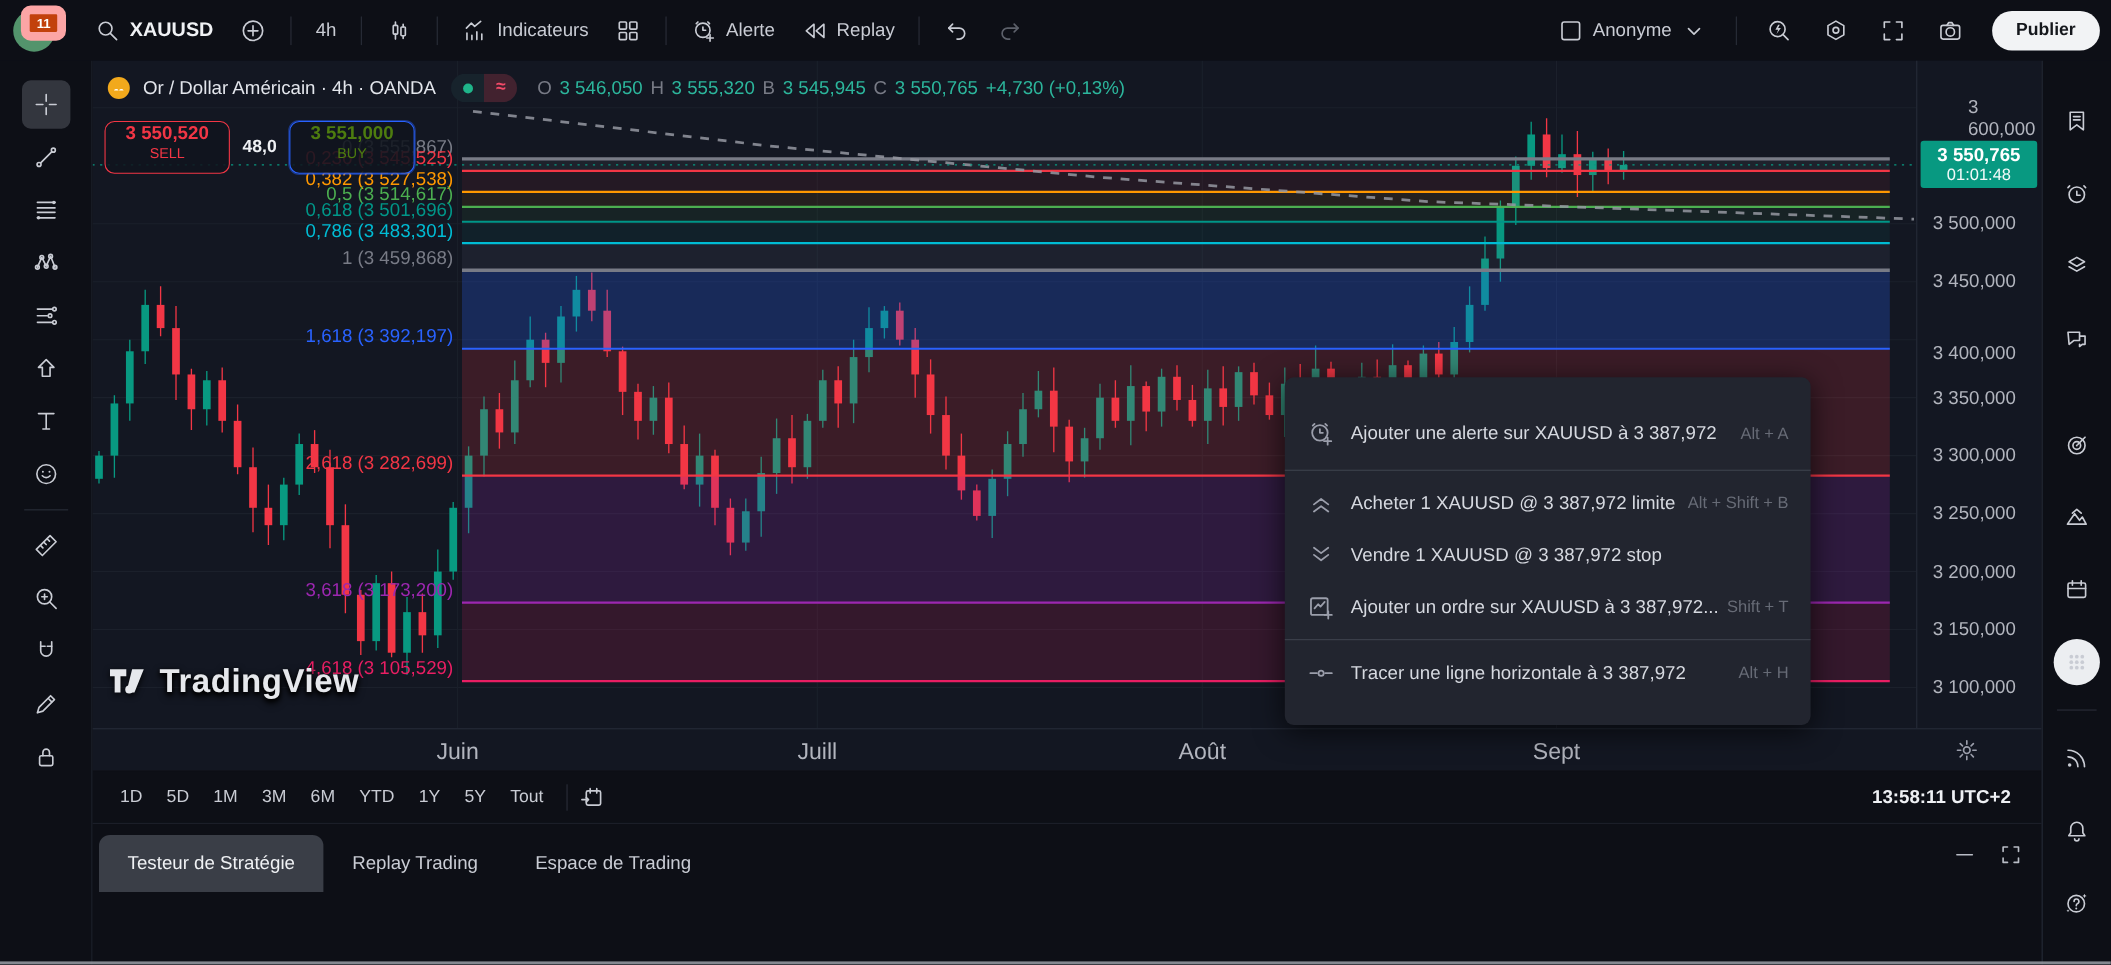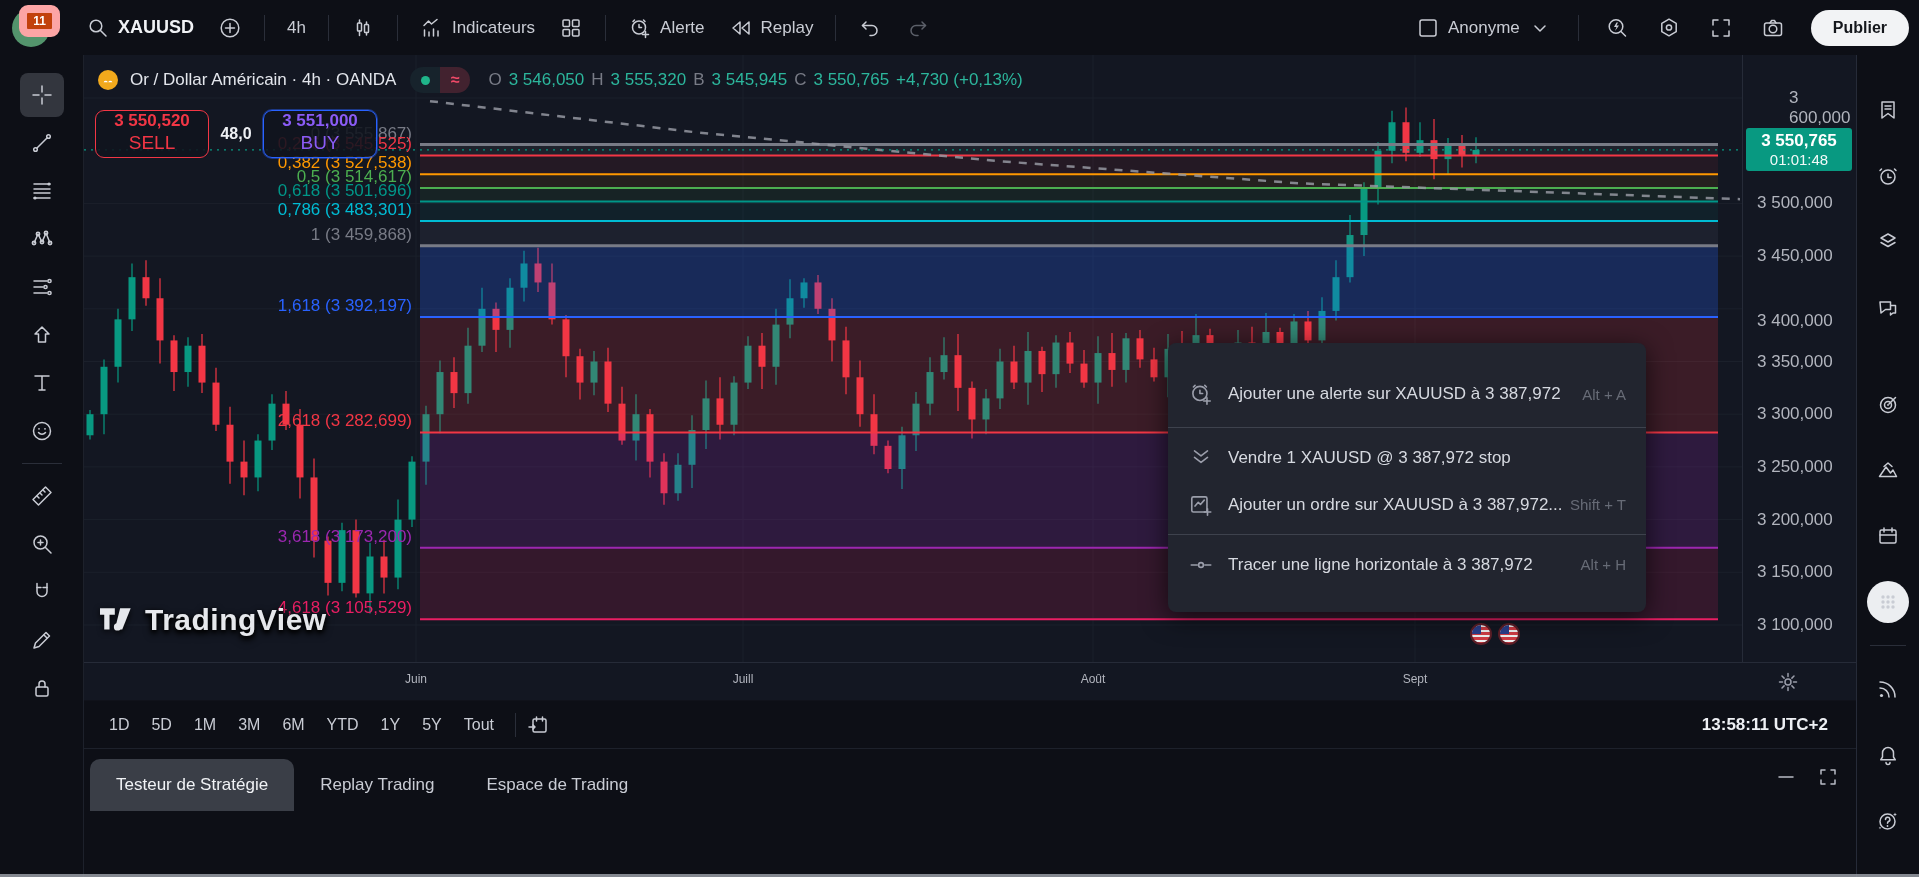--- a/index.html
+++ b/index.html
@@ -36,23 +36,23 @@
   .pill-l { width:30px; background:#17232c; display:flex; align-items:center; justify-content:center; }
   .pill-l .dot { width:9px; height:9px; border-radius:50%; background:#1fb58a; }
   .pill-r { width:30px; background:#42222f; color:#f24a68; font-size:16px; font-weight:bold; display:flex; align-items:center; justify-content:center; }
   .ohlc { display:flex; align-items:center; gap:7px; margin-left:8px; font-size:17px; }
   .ohlc .k { color:#787b86; }
   .ohlc .v { color:#2cb69c; }
 
   .order-panel { position:absolute; left:11px; top:55px; z-index:5; display:flex; align-items:center; }
   .ord-box { width:114px; height:48px; border-radius:9px; background:rgba(16,20,30,0.88); display:flex; flex-direction:column; align-items:center; cursor:pointer; }
   .ord-sell { border:1px solid #f23645; color:#f23645; }
-  .ord-buy  { border:1px solid #2962ff; color:#8b5cf6; box-shadow:0 0 0 1px rgba(41,98,255,0.45); }
+  .ord-buy  { border:1px solid #2962ff; color:#4d7c0f; box-shadow:0 0 0 1px rgba(41,98,255,0.45); }
   .ord-price { font-size:17px; font-weight:bold; }
-  .ord-side { font-size:19px; margin-top:1px; }
+  .ord-side { font-size:13px; margin-top:1px; }
   .spread { width:54px; text-align:center; color:#eef0f4; font-size:16px; font-weight:bold; }
 
   .fib-label { position:absolute; width:270px; text-align:right; font-size:17px; z-index:2; white-space:nowrap; }
 
   .watermark { position:absolute; left:16px; top:548px; z-index:3; display:flex; align-items:center; gap:9px; filter:drop-shadow(0 2px 3px rgba(0,0,0,0.9)); }
   .watermark .wm-text { color:#e6e8ec; font-size:30px; font-weight:bold; letter-spacing:0.5px; text-shadow:0 2px 4px #000; }
 
   .flag { position:absolute; width:22px; height:22px; border-radius:50%; border:2px solid #5e1f28; background:repeating-linear-gradient(180deg,#f2f2f2 0 2.5px,#d23c44 2.5px 5px); overflow:hidden; z-index:2; }
   .flag .canton { position:absolute; left:0; top:0; width:9px; height:9px; background:#2b3f8c; }
 
@@ -67,21 +67,21 @@
 
   
   .price-axis { position:absolute; left:1658px; top:0; width:114px; height:607px; background:#131722; border-left:1px solid #262b38; z-index:4; }
   .tick { position:absolute; left:14px; color:#b2b5be; font-size:17px; }
   .cur-price { position:absolute; left:3px; width:106px; border-radius:3px; text-align:center; color:#fff; padding:3px 0; z-index:5; }
   .cur-price .p { font-size:17px; font-weight:bold; }
   .cur-price .cd { font-size:15px; opacity:0.95; }
 
   
   .time-axis { position:absolute; left:0; top:607px; width:1772px; height:38px; background:#131722; border-top:1px solid #262b38; z-index:4; }
-  .month { position:absolute; top:9px; width:60px; margin-left:-30px; text-align:center; color:#b2b5be; font-size:12px; cursor:ew-resize; }
+  .month { position:absolute; top:9px; width:60px; margin-left:-30px; text-align:center; color:#b2b5be; font-size:21px; cursor:ew-resize; }
   .axis-gear { position:absolute; left:1692px; top:7px; color:#9b9eab; cursor:pointer; }
 
   
   .tf-bar { position:absolute; left:84px; top:700px; width:1772px; height:48px; background:#0d0f16; border-top:1px solid #10121a; display:flex; align-items:center; padding:0 14px; z-index:10; }
   .tf-btn { color:#c9ccd4; font-size:16px; padding:6px 11px; border-radius:6px; background:none; border:none; cursor:pointer; font-family:inherit; }
   .tf-div { width:1px; height:24px; background:#2a2e39; margin:0 10px; }
   .clock { margin-left:auto; color:#eef0f4; font-size:17px; font-weight:bold; padding-right:14px; cursor:pointer; }
 
   
   .panel { position:absolute; left:84px; top:748px; width:1772px; height:129px; background:#0d0f16; border-top:1px solid #1d212b; z-index:10; }
@@ -719,20 +719,29 @@
             <path d="M11 8.5v3h2.5M5 5.5L6.5 4M17 5.5L15.5 4M17.5 15.5v6M14.5 18.5h6"></path>
           </svg>
         </span>
         <span class="ctx-label">Ajouter une alerte sur XAUUSD à 3 387,972</span>
         <span class="ctx-short">Alt + A</span>
       </div>
       <div class="ctx-div"></div>
       <div class="ctx-row">
         <span class="i">
           <svg viewBox="0 0 24 24" width="26" height="26" fill="none" stroke="currentColor" stroke-width="1.5" stroke-linecap="round" stroke-linejoin="round">
+            <path d="M6 12.5l6-4.5 6 4.5M6 18.5l6-4.5 6 4.5"></path>
+          </svg>
+        </span>
+        <span class="ctx-label">Acheter 1 XAUUSD @ 3 387,972 limite</span>
+        <span class="ctx-short">Alt + Shift + B</span>
+      </div>
+      <div class="ctx-row">
+        <span class="i">
+          <svg viewBox="0 0 24 24" width="26" height="26" fill="none" stroke="currentColor" stroke-width="1.5" stroke-linecap="round" stroke-linejoin="round">
             <path d="M6 11.5l6 4.5 6-4.5M6 5.5l6 4.5 6-4.5"></path>
           </svg>
         </span>
         <span class="ctx-label">Vendre 1 XAUUSD @ 3 387,972 stop</span>
         <span class="ctx-short"></span>
       </div>
       <div class="ctx-row">
         <span class="i">
           <svg viewBox="0 0 24 24" width="26" height="26" fill="none" stroke="currentColor" stroke-width="1.5" stroke-linecap="round" stroke-linejoin="round">
             <rect x="3.5" y="4.5" width="14" height="14" rx="1.5"></rect>

